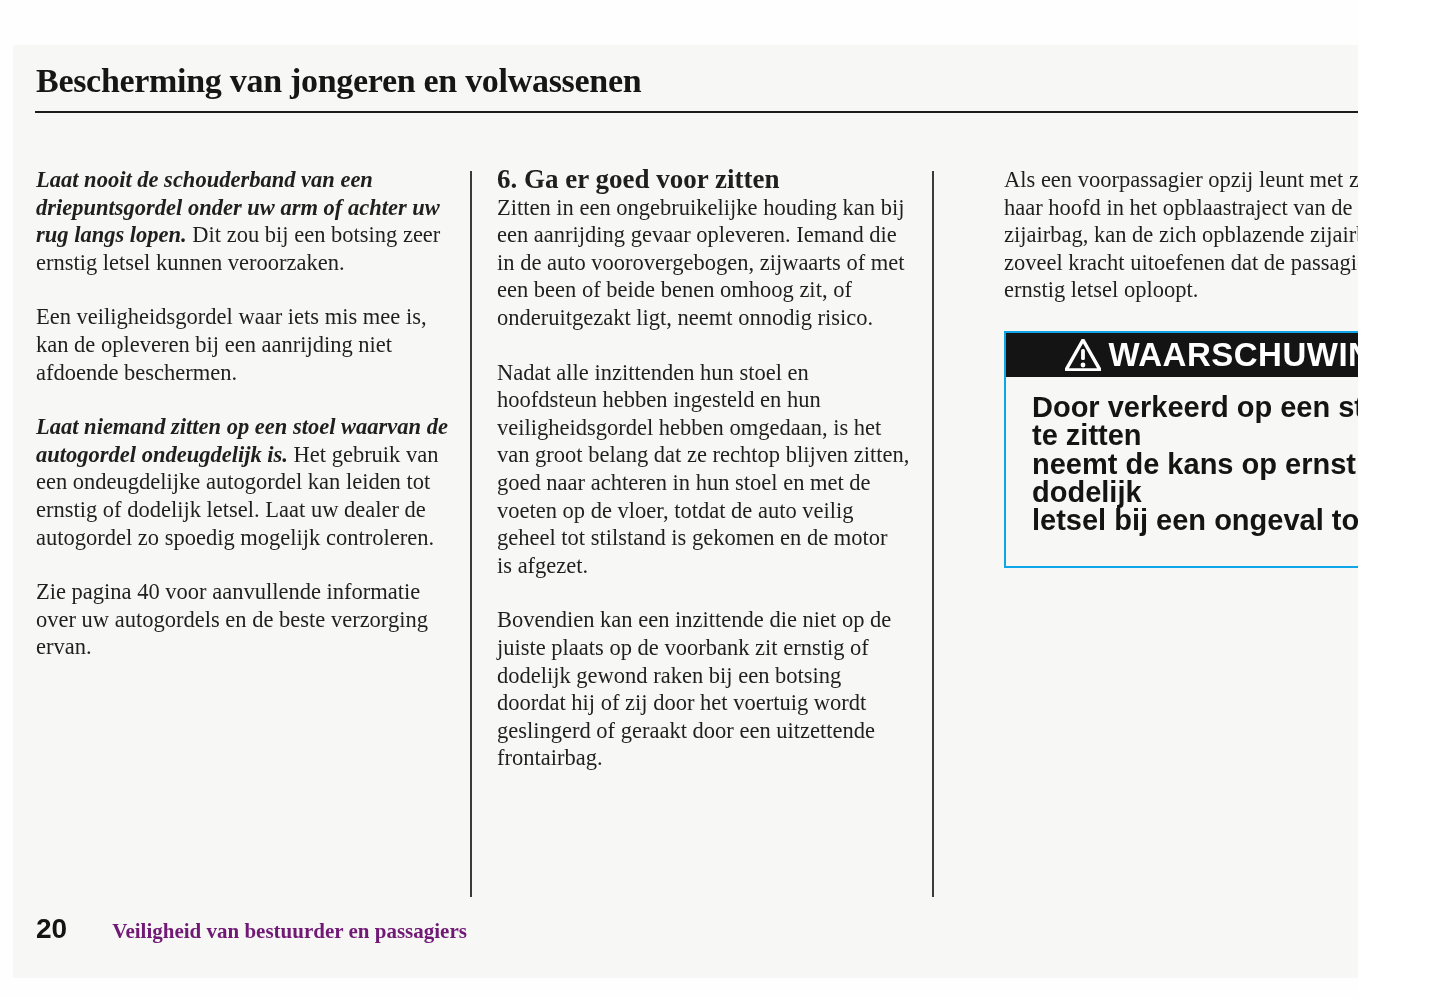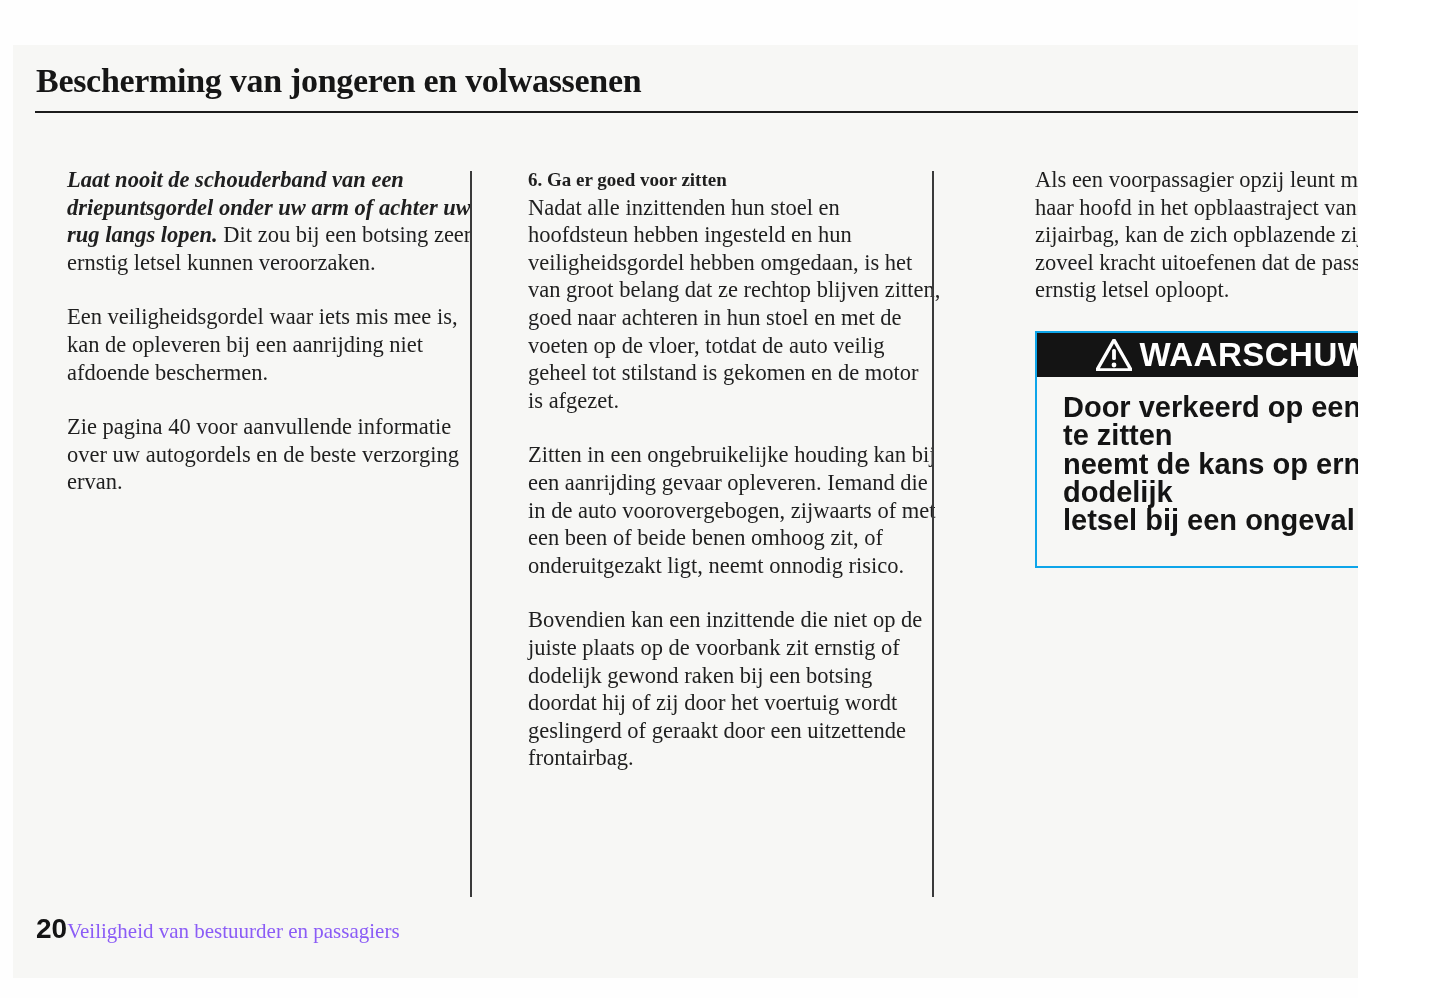--- a/index.html
+++ b/index.html
@@ -34,34 +34,33 @@
     left: 35px; top: 111px;
     width: 1379px; height: 2px;
     background: #1c1c1c;
   }
 
   .col {
     position: absolute;
     top: 166px;
     font-size: 22.5px;
     line-height: 27.6px;
-    margin-left: 31px;
   }
   .col p, .col h2 { white-space: pre-line; }
   .col p { margin: 0 0 27px 0; }
   .col-left   { left: 36px;  width: 430px; }
   .col-middle { left: 497px; width: 432px; }
   .col-right  { left: 1004px; width: 462px; }
 
   .lead {
     font-weight: bold;
     font-style: italic;
   }
   .col h2 {
-    font-size: 19px;
+    font-size: 27px;
     font-weight: bold;
     line-height: 27.6px;
   }
 
   .divider {
     position: absolute;
     top: 171px;
     width: 2px; height: 726px;
     background: #3a3a3a;
   }
@@ -104,65 +103,71 @@
     display: flex;
     align-items: baseline;
   }
   .page-number {
     font-family: "Liberation Sans", sans-serif;
     font-weight: bold;
     font-size: 28px;
     color: #141414;
   }
   .chapter-title {
+    margin-left: 45px;
     font-family: "Liberation Serif", serif;
-    font-weight: normal;
+    font-weight: bold;
     font-size: 21px;
-    color: #8b5cf6;
+    color: #701a75;
   }
 </style>
 </head>
 <body>
 
 <div id="page">
   <div class="scan-area"></div>
 
   <h1 class="doc-title">Bescherming van jongeren en volwassenen</h1>
   <div class="title-rule"></div>
 
   <div class="col col-left">
     <p><span class="lead">Laat nooit de schouderband van een
 driepuntsgordel onder uw arm of achter uw
 rug langs lopen.</span><span> Dit zou bij een botsing zeer
 ernstig letsel kunnen veroorzaken.</span></p>
     <p>Een veiligheidsgordel waar iets mis mee is,
 kan de opleveren bij een aanrijding niet
 afdoende beschermen.</p>
+    <p><span class="lead">Laat niemand zitten op een stoel waarvan de
+autogordel ondeugdelijk is.</span><span> Het gebruik van
+een ondeugdelijke autogordel kan leiden tot
+ernstig of dodelijk letsel. Laat uw dealer de
+autogordel zo spoedig mogelijk controleren.</span></p>
     <p>Zie pagina 40 voor aanvullende informatie
 over uw autogordels en de beste verzorging
 ervan.</p>
   </div>
 
   <div class="divider divider-1"></div>
 
   <div class="col col-middle">
     <h2>6. Ga er goed voor zitten</h2>
+    <p>Zitten in een ongebruikelijke houding kan bij
+een aanrijding gevaar opleveren. Iemand die
+in de auto voorovergebogen, zijwaarts of met
+een been of beide benen omhoog zit, of
+onderuitgezakt ligt, neemt onnodig risico.</p>
     <p>Nadat alle inzittenden hun stoel en
 hoofdsteun hebben ingesteld en hun
 veiligheidsgordel hebben omgedaan, is het
 van groot belang dat ze rechtop blijven zitten,
 goed naar achteren in hun stoel en met de
 voeten op de vloer, totdat de auto veilig
 geheel tot stilstand is gekomen en de motor
 is afgezet.</p>
-    <p>Zitten in een ongebruikelijke houding kan bij
-een aanrijding gevaar opleveren. Iemand die
-in de auto voorovergebogen, zijwaarts of met
-een been of beide benen omhoog zit, of
-onderuitgezakt ligt, neemt onnodig risico.</p>
     <p>Bovendien kan een inzittende die niet op de
 juiste plaats op de voorbank zit ernstig of
 dodelijk gewond raken bij een botsing
 doordat hij of zij door het voertuig wordt
 geslingerd of geraakt door een uitzettende
 frontairbag.</p>
   </div>
 
   <div class="divider divider-2"></div>
 

